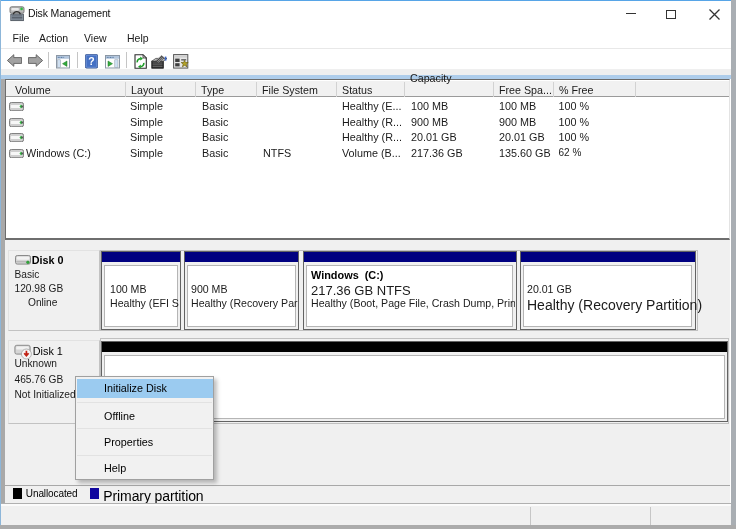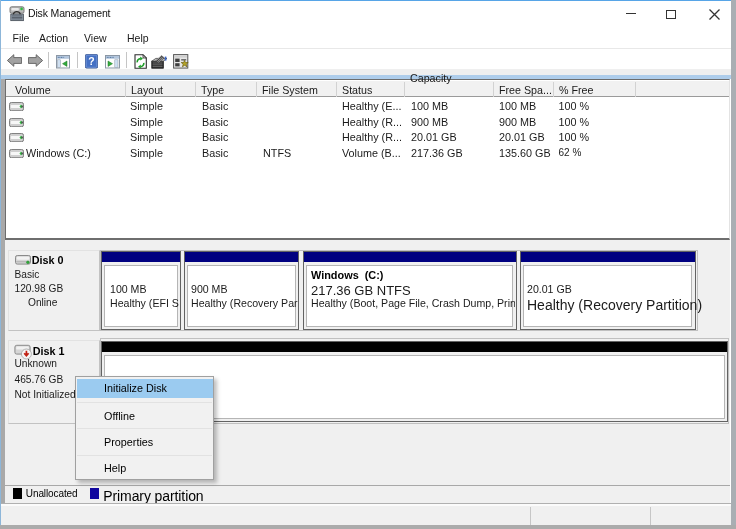--- a/index.html
+++ b/index.html
@@ -218,21 +218,21 @@
 <div class="t" style="left:527px;top:297.4px;font-size:14px">Healthy (Recovery Partition)</div>
 
 <div class="abs" style="left:100px;top:337.8px;width:628.5px;height:86.4px;border:1px solid #c0c0c0"></div>
 <div class="abs" style="left:8px;top:340px;width:92px;height:84.2px;background:#f0f0f0;border:1px solid #c2c2c2;border-top-color:#e2e2e2;border-left-color:#e2e2e2"></div>
 <svg class="abs" style="left:14px;top:343.8px" width="19" height="16" viewBox="0 0 19 16">
   <rect x="0.9" y="1.3" width="15.2" height="8.8" rx="1.8" fill="#d6d6d6" stroke="#808080" stroke-width="0.9"></rect>
   <rect x="2.2" y="2.6" width="12.6" height="3" rx="1.2" fill="#f2f2f2"></rect>
   <circle cx="12.4" cy="10" r="5" fill="#f4f4f4" stroke="#9a9a9a" stroke-width="0.7"></circle>
   <path d="M12.4 6.7 L12.4 11 M10.2 9.2 L12.4 11.8 L14.6 9.2" stroke="#c22114" stroke-width="1.7" fill="none"></path>
 </svg>
-<div class="t" style="left:32.8px;top:344.6px;font-size:10.8px;font-weight:bold;color:#000">Disk 1</div>
+<div class="t" style="left:32.8px;top:344.6px;font-size:10.8px;font-weight:normal;color:#000">Disk 1</div>
 <div class="t" style="left:14.5px;top:358.4px;font-size:10.2px">Unknown</div>
 <div class="t" style="left:14.5px;top:374px;font-size:10.2px">465.76 GB</div>
 <div class="t" style="left:14.5px;top:389.2px;font-size:10.2px">Not Initialized</div>
 
 <div class="part" style="left:101px;top:340.8px;width:627px;height:81.7px">
     <div class="bar" style="background:#000"></div>
     <div class="body"></div>
   </div>
 
 <div class="abs" style="left:5px;top:485px;width:725px;height:1px;background:#a8a8a8"></div>

